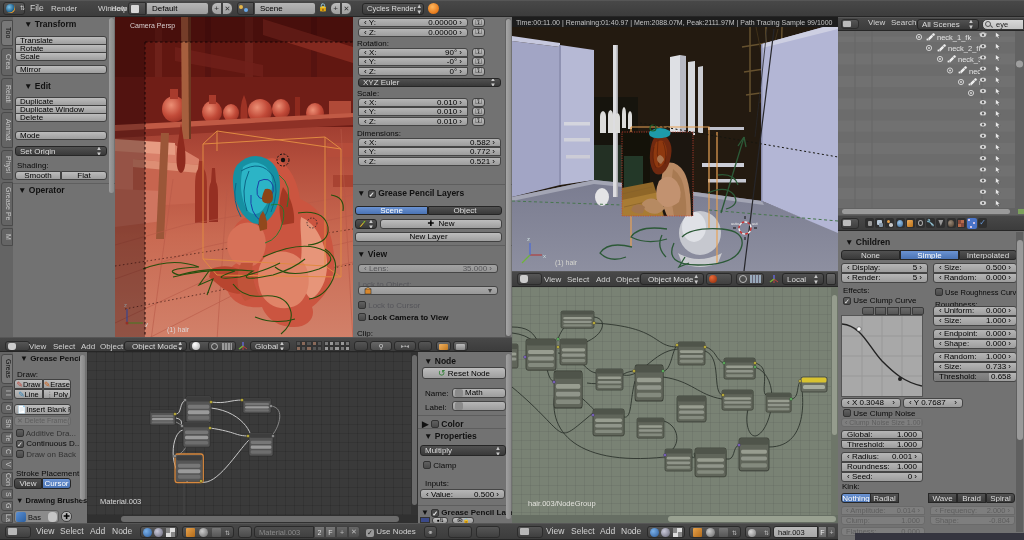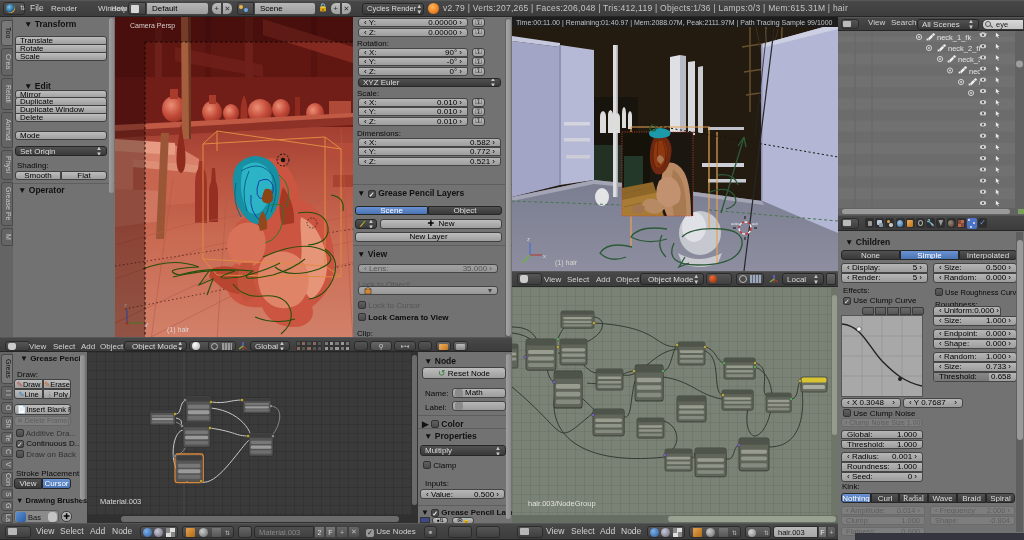--- a/index.html
+++ b/index.html
@@ -40,37 +40,36 @@
 <div class="abs btn" style="left:222px;top:2px;width:11px;height:13px;border-radius:0 6px 6px 0;color:#333;font-size:7px;">✕</div>
 <div class="abs" style="left:237px;top:2px;width:17px;height:13px;background:linear-gradient(#5a5a5a,#424242);border:1px solid #2c2c2c;border-radius:3px 0 0 3px;"></div>
 <div class="abs" style="left:239px;top:5px;width:4px;height:4px;background:#e8b84a;border-radius:50%;"></div>
 <div class="abs" style="left:244px;top:8px;width:4px;height:4px;background:#6aa8e8;border-radius:50%;"></div>
 <div class="abs field" style="left:254px;top:2px;width:62px;height:13px;border-radius:0 3px 3px 0;">Scene</div>
 <div class="abs" style="left:318px;top:3px;width:8px;height:11px;color:#999;font-size:8px;">🔒</div>
 <div class="abs btn" style="left:330px;top:2px;width:11px;height:13px;border-radius:6px 0 0 6px;color:#333;font-size:8px;">+</div>
 <div class="abs btn" style="left:341px;top:2px;width:11px;height:13px;border-radius:0 6px 6px 0;color:#333;font-size:7px;">✕</div>
 <div class="abs dd" style="left:362px;top:2.5px;width:62px;height:12px;font-size:7.5px;">Cycles Render<span class="arr">▲<br>▼</span></div>
 <div class="abs" style="left:428px;top:3px;width:11px;height:11px;border-radius:50%;background:radial-gradient(circle at 40% 35%,#ffb75e,#e87d1e 65%,#9c4f10);"></div>
-<div class="abs menutxt" style="left:443px;top:0;font-size:8.5px;letter-spacing:0.25px;color:#c5c5c5;">v2.79 | Verts:207,265 | Faces:206,048 | Tris:412,119 | Objects:1/36 | Lamps:0/3 | Mem:615.31M | hair</div>
 
 <div class="abs" style="left:0;top:17px;width:13px;height:320px;background:#646464;"></div>
 <div class="abs vtab" style="left:1px;top:20px;width:12px;height:26px;background:#787878;color:#111;">Too</div>
 <div class="abs vtab" style="left:1px;top:48px;width:12px;height:28px;">Crea</div>
 <div class="abs vtab" style="left:1px;top:78px;width:12px;height:32px;">Relati</div>
 <div class="abs vtab" style="left:1px;top:112px;width:12px;height:36px;">Animat</div>
 <div class="abs vtab" style="left:1px;top:150px;width:12px;height:30px;">Physi</div>
 <div class="abs vtab" style="left:1px;top:182px;width:12px;height:44px;">Grease Pe</div>
 <div class="abs vtab" style="left:1px;top:228px;width:12px;height:18px;">M</div>
 
 <div class="abs panel" style="left:13px;top:17px;width:102px;height:320px;"></div>
 <div class="abs ptitle" style="left:24px;top:19px;">▼ Transform</div>
 <div class="abs btn btnL" style="left:15px;top:36px;width:92px;height:9px;border-radius:3px 3px 0 0;">Translate</div>
 <div class="abs btn btnL" style="left:15px;top:44px;width:92px;height:9px;border-radius:0;">Rotate</div>
 <div class="abs btn btnL" style="left:15px;top:52px;width:92px;height:9px;border-radius:0 0 3px 3px;">Scale</div>
-<div class="abs btn btnL" style="left:15px;top:65px;width:92px;height:9px;margin-top:25px;">Mirror</div>
+<div class="abs btn btnL" style="left:15px;top:65px;width:92px;height:9px;">Mirror</div>
 <div class="abs ptitle" style="left:24px;top:81px;">▼ Edit</div>
 <div class="abs btn btnL" style="left:15px;top:97px;width:92px;height:9px;border-radius:3px 3px 0 0;">Duplicate</div>
 <div class="abs btn btnL" style="left:15px;top:105px;width:92px;height:9px;border-radius:0;">Duplicate Window</div>
 <div class="abs btn btnL" style="left:15px;top:113px;width:92px;height:9px;border-radius:0 0 3px 3px;">Delete</div>
 <div class="abs btn btnL" style="left:15px;top:131px;width:92px;height:9px;">Mode</div>
 <div class="abs dd" style="left:15px;top:146px;width:92px;height:10px;">Set Origin<span class="arr">▲<br>▼</span></div>
 <div class="abs chklab" style="left:17px;top:161px;">Shading:</div>
 <div class="abs btn" style="left:15px;top:171px;width:46px;height:9px;border-radius:3px 0 0 3px;">Smooth</div>
 <div class="abs btn" style="left:61px;top:171px;width:46px;height:9px;border-radius:0 3px 3px 0;">Flat</div>
 <div class="abs" style="left:13px;top:183px;width:102px;height:1px;background:#5f5f5f;"></div>
@@ -1020,21 +1019,21 @@
 <span style="flex:1;background:linear-gradient(#6a6a6a,#555);border:1px solid #3a3a3a;border-radius:0 2px 2px 0;"></span>
 </div>
 <div class="abs" style="left:841px;top:315px;width:82px;height:82px;background:#a8a8a8;border:1px solid #555;">
 <svg width="80" height="80" viewBox="0 0 80 80">
 <path d="M20,0 L20,80 M40,0 L40,80 M60,0 L60,80 M0,20 L80,20 M0,40 L80,40 M0,60 L80,60" stroke="#989898" stroke-width="1"></path>
 <path d="M0,8 C20,10 26,30 40,45 C52,57 62,66 80,70" fill="none" stroke="#222" stroke-width="1.4"></path>
 <circle cx="17" cy="13" r="2.2" fill="#fff" stroke="#333" stroke-width="0.5"></circle>
 <circle cx="58" cy="63" r="2" fill="#222"></circle>
 </svg>
 </div>
-<div class="abs field" style="left:933px;top:306px;width:68px;height:9.5px;border-radius:3px 3px 0 0;text-align:right;">
+<div class="abs field" style="left:933px;top:306px;width:84px;height:9.5px;border-radius:3px 3px 0 0;text-align:right;">
       <span class="lab">‹ Uniform:</span>
       <span class="val">0.000 ›</span>
     </div>
 <div class="abs field" style="left:933px;top:316px;width:84px;height:9.5px;border-radius:0 0 3px 3px;">
       <span class="lab">‹ Size:</span>
       <span class="val">1.000 ›</span>
     </div>
 <div class="abs field" style="left:933px;top:329px;width:84px;height:9.5px;border-radius:3px 3px 0 0;">
       <span class="lab">‹ Endpoint:</span>
       <span class="val">0.000 ›</span>
@@ -1082,21 +1081,21 @@
       <span class="lab">Roundness:</span>
       <span class="val">1.000</span>
     </div>
 <div class="abs field" style="left:841px;top:472px;width:82px;height:9.5px;border-radius:0 0 3px 3px;">
       <span class="lab">‹ Seed:</span>
       <span class="val">0 ›</span>
     </div>
 <div class="abs chklab" style="left:842px;top:482px;">Kink:</div>
 <div class="abs dd blue" style="left:841px;top:493px;width:30px;height:10px;border-radius:3px 0 0 3px;justify-content:center;">Nothing</div>
 <div class="abs dd" style="left:871px;top:493px;width:28px;height:10px;border-radius:0;justify-content:center;">Curl</div>
-<div class="abs dd" style="left:899px;top:493px;width:29px;height:10px;border-radius:0;justify-content:center;font-family:Liberation Serif, serif;">Radial</div>
+<div class="abs dd" style="left:870px;top:493px;width:29px;height:10px;border-radius:0;justify-content:center;">Radial</div>
 <div class="abs dd" style="left:928px;top:493px;width:29px;height:10px;border-radius:0;justify-content:center;">Wave</div>
 <div class="abs dd" style="left:957px;top:493px;width:29px;height:10px;border-radius:0;justify-content:center;">Braid</div>
 <div class="abs dd" style="left:986px;top:493px;width:29px;height:10px;border-radius:0 3px 3px 0;justify-content:center;">Spiral</div>
 <div class="abs" style="left:841px;top:506px;width:84px;height:9px;background:#7e7e7e;border:1px solid #6a6a6a;border-radius:3px 3px 0 0;color:#5e5e5e;font-size:7.5px;display:flex;align-items:center;padding:0 4px;">
       <span class="lab">‹ Amplitude:</span>
       <span style="margin-left:auto;">0.014 ›</span>
     </div>
 <div class="abs" style="left:841px;top:515.5px;width:84px;height:9px;background:#7e7e7e;border:1px solid #6a6a6a;border-radius:0 0 3px 3px;color:#5e5e5e;font-size:7.5px;display:flex;align-items:center;padding:0 4px;">
       <span class="lab">Clump:</span>
       <span style="margin-left:auto;">1.000</span>

